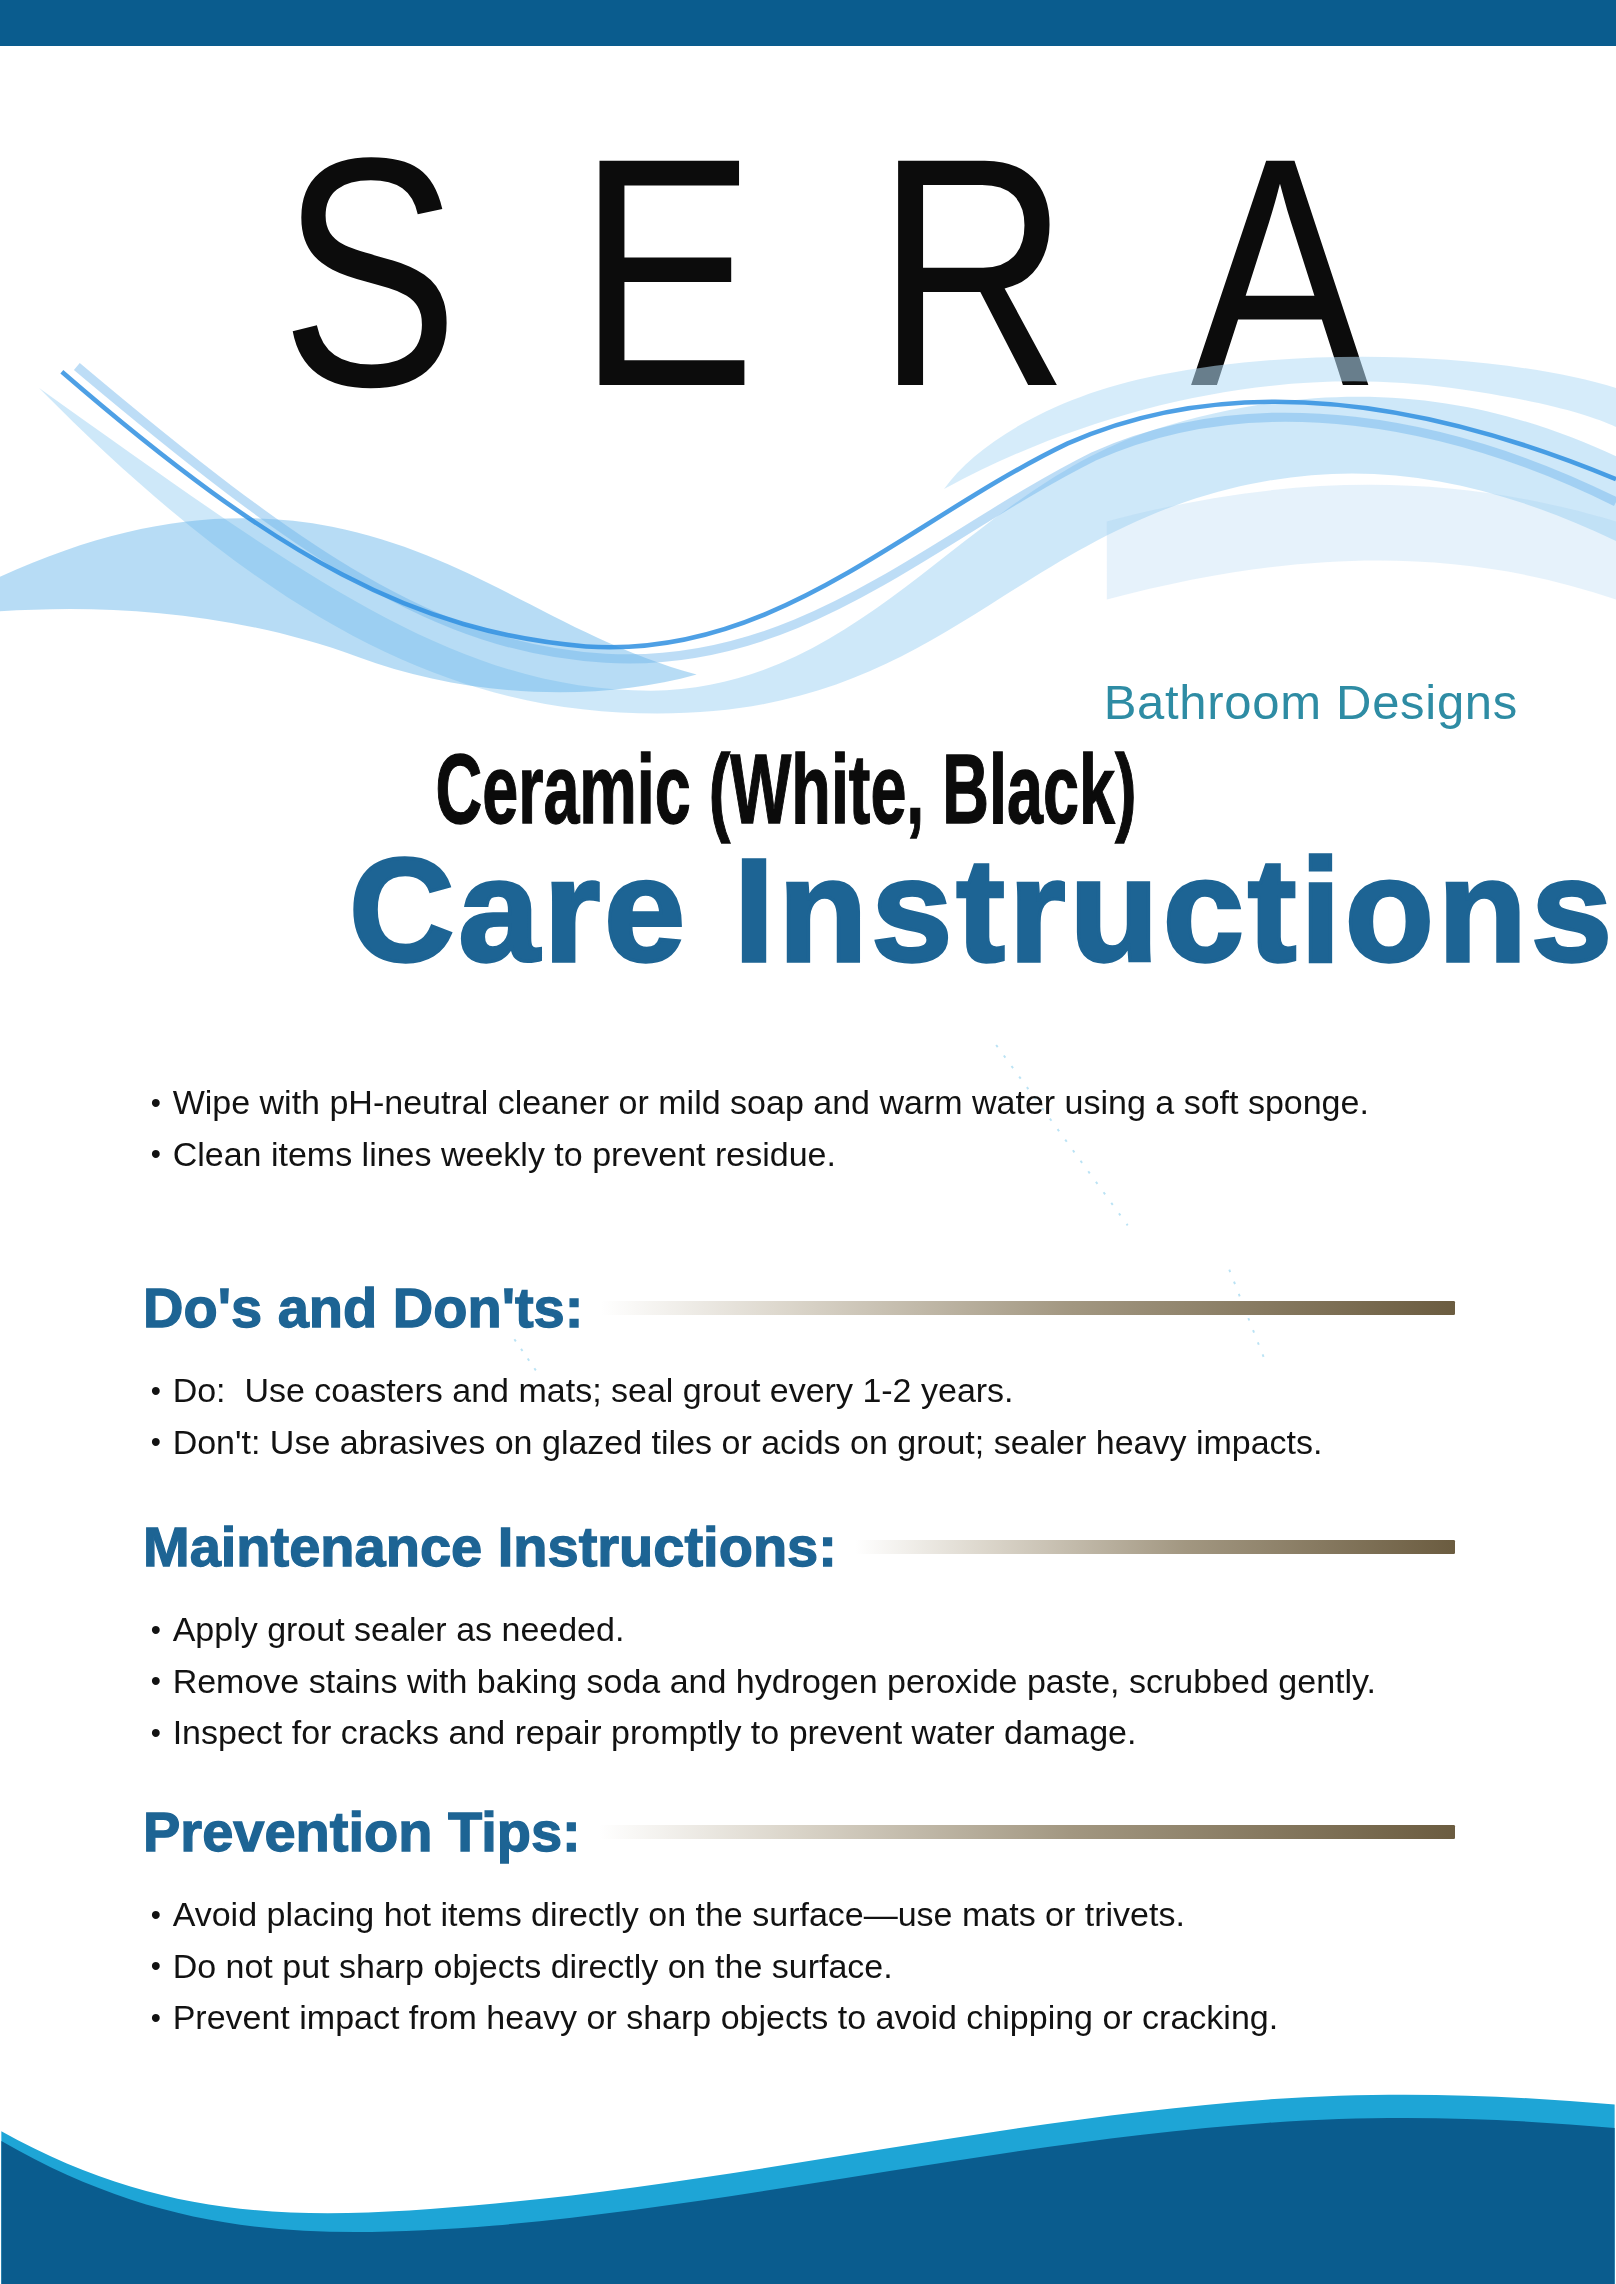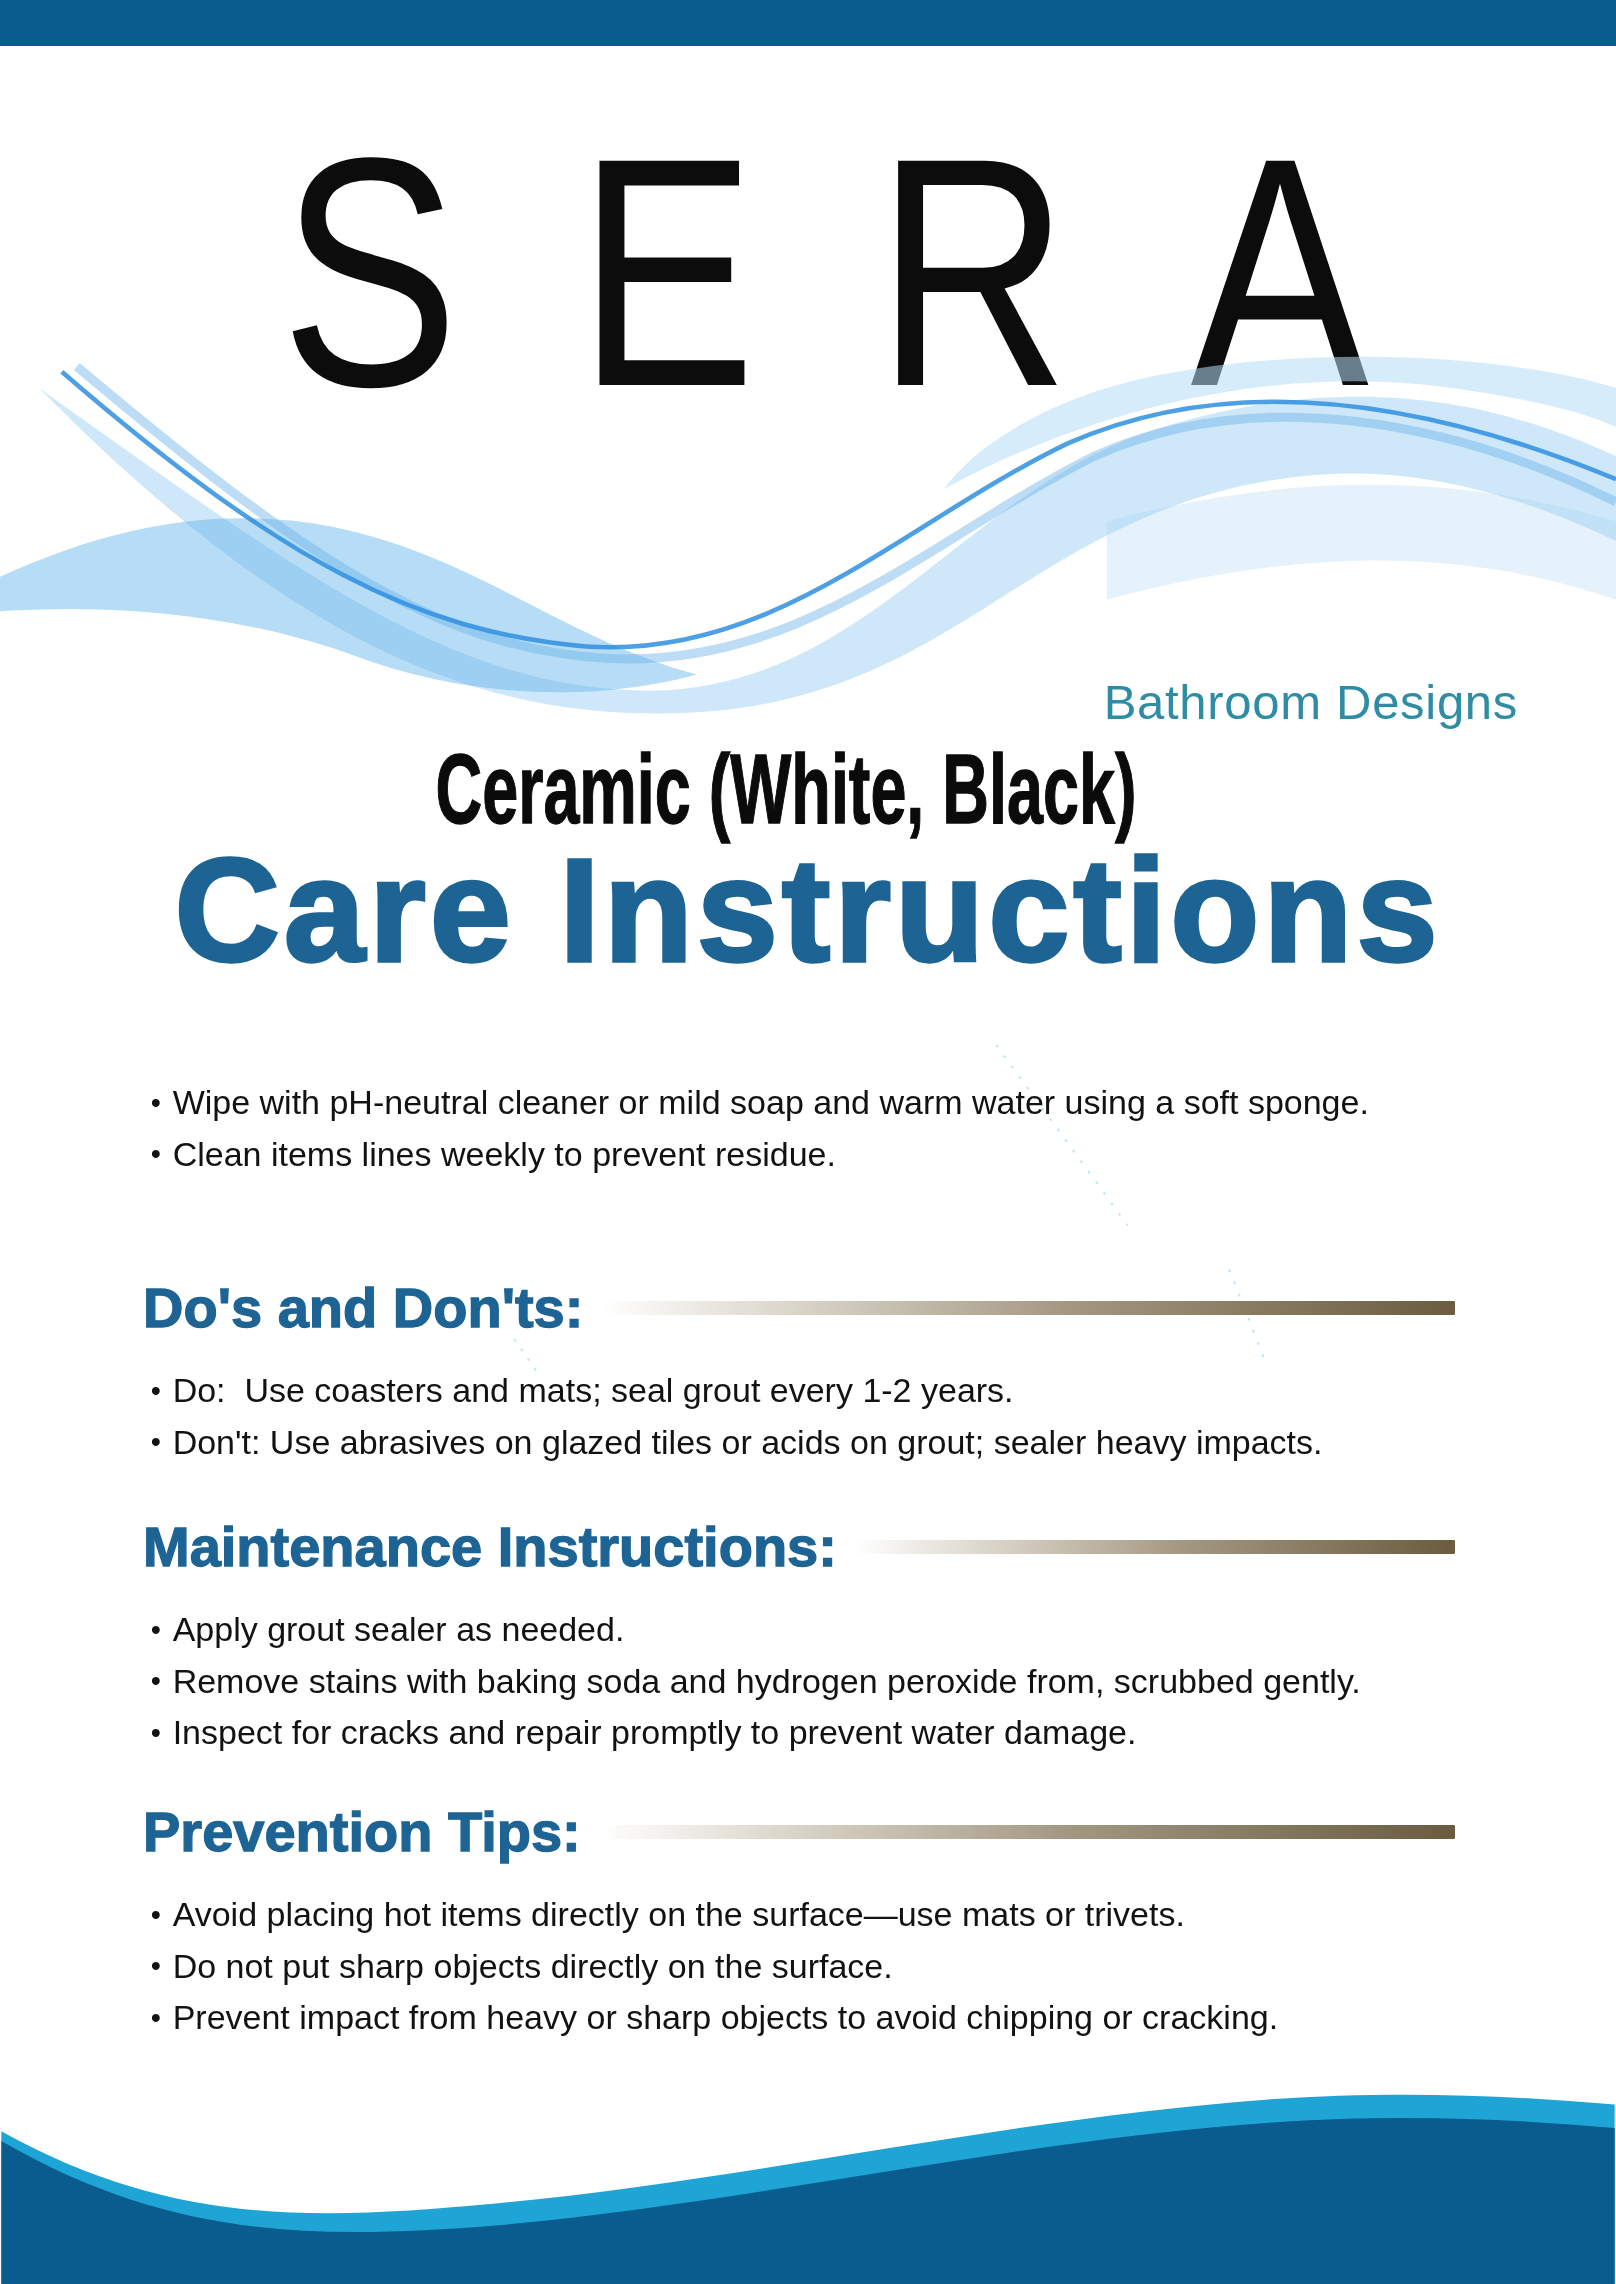--- a/index.html
+++ b/index.html
@@ -25,21 +25,21 @@
   
   .tagline{right:98px;top:638px;font-size:49px;line-height:1;color:#2e8ca4;
     letter-spacing:0.7px;font-weight:400;margin-top:40px;}
 
   
   .subtitle{left:0;top:740px;width:1571px;text-align:center;font-size:98px;line-height:1;
     font-weight:700;color:#0b0b0b;-webkit-text-stroke:1.3px #0b0b0b;}
   .subtitle .inner{display:inline-block;transform:scaleX(.66);transform-origin:center top;white-space:nowrap;}
 
   
-  .title{left:0;top:838px;width:1616px;text-align:center;font-size:146px;line-height:1;
+  .title{left:0;top:838px;width:1616px;text-align:right;font-size:146px;line-height:1;
     font-weight:700;color:#1d6494;letter-spacing:3.9px;-webkit-text-stroke:3.3px #1d6494;white-space:nowrap;}
 
   
   .section{left:143px;width:1312px;}
   .sec-head{display:flex;align-items:center;}
   .sec-head h2{margin:0;font-size:56px;line-height:1;font-weight:700;color:#1d6494;
     -webkit-text-stroke:1.3px #1d6494;letter-spacing:0;white-space:nowrap;}
   .rule{flex:1;height:14.3px;margin-left:18px;border-radius:1.3px;
     background:linear-gradient(90deg,rgba(255,255,255,0) 0%,rgba(190,180,160,.55) 22%,#a29781 55%,#6b5c40 100%);}
   ul.bullets{list-style:none;margin:29px 0 0 0;padding:0 0 0 7.8px;}
@@ -107,21 +107,21 @@
   </ul>
 </div>
 
 <div class="abs section sec-3">
   <div class="sec-head">
     <h2>Maintenance Instructions:</h2>
     <div class="rule"></div>
   </div>
   <ul class="bullets">
     <li><span class="bullet-mark">•</span><span class="bullet-text">Apply grout sealer as needed.</span></li>
-    <li><span class="bullet-mark">•</span><span class="bullet-text">Remove stains with baking soda and hydrogen peroxide from, scrubbed gently.</span></li>
+    <li><span class="bullet-mark">•</span><span class="bullet-text">Remove stains with baking soda and hydrogen peroxide paste, scrubbed gently.</span></li>
     <li><span class="bullet-mark">•</span><span class="bullet-text">Inspect for cracks and repair promptly to prevent water damage.</span></li>
   </ul>
 </div>
 
 <div class="abs section sec-4">
   <div class="sec-head">
     <h2>Prevention Tips:</h2>
     <div class="rule"></div>
   </div>
   <ul class="bullets">

